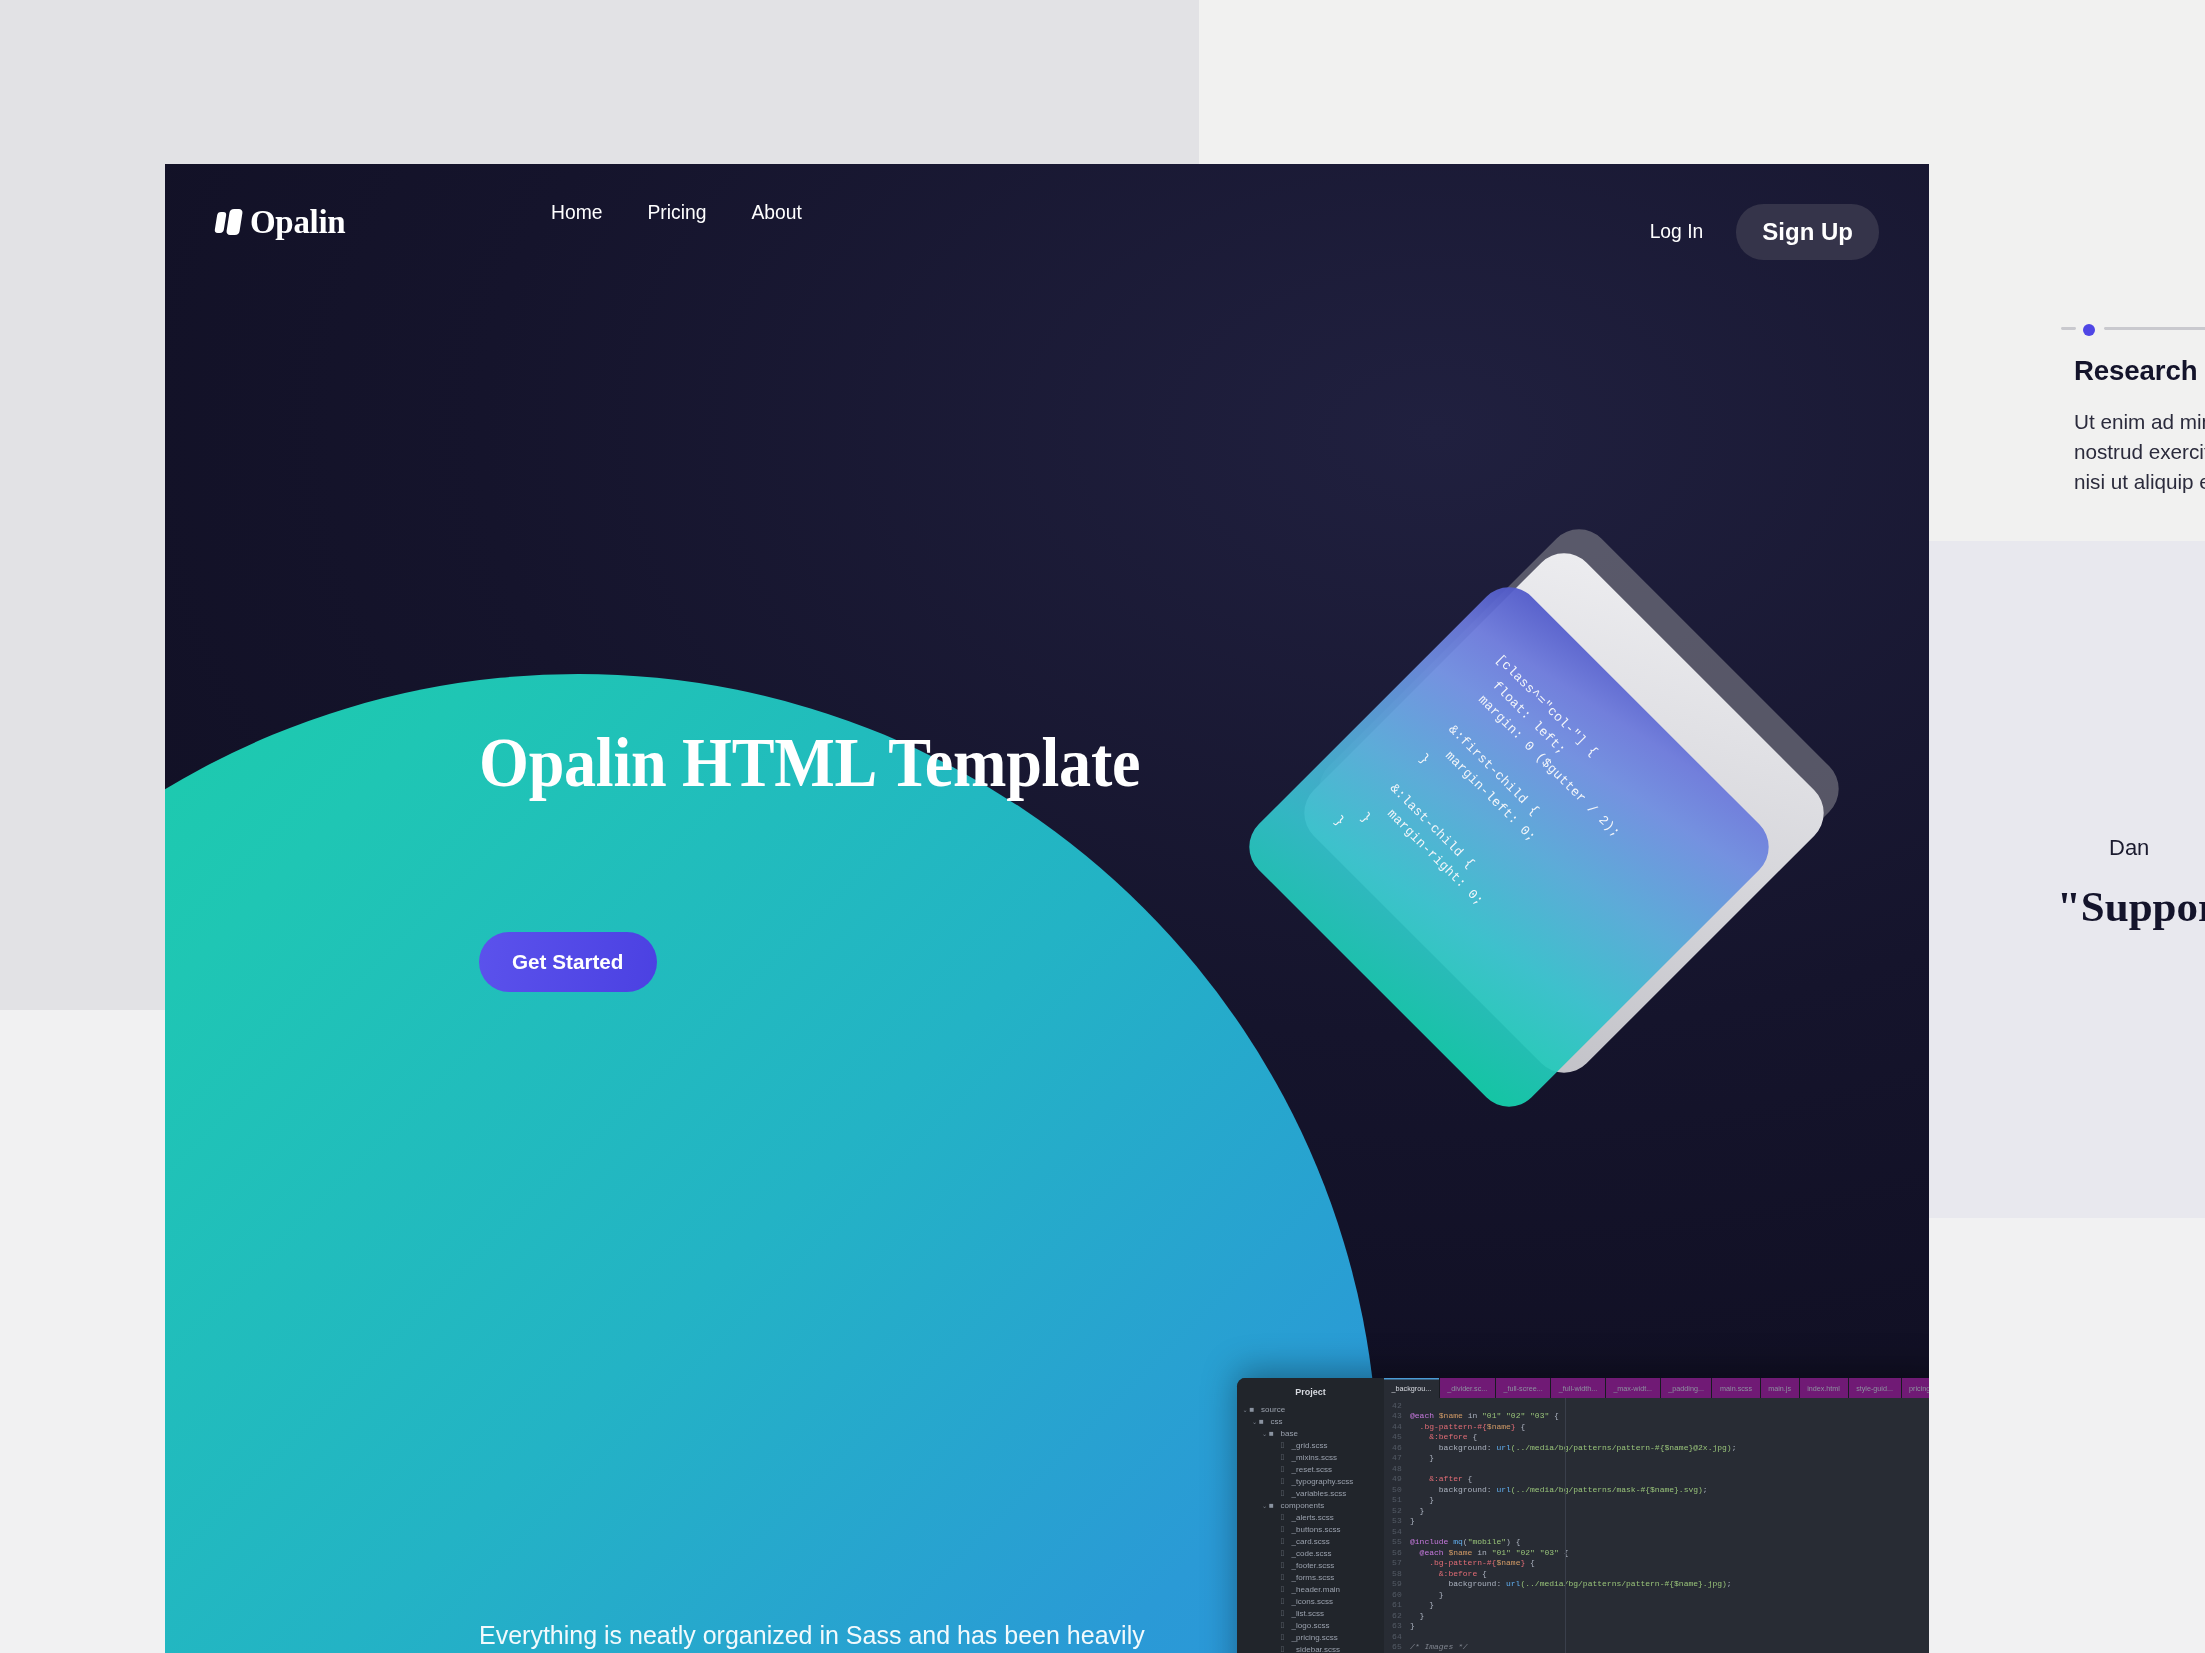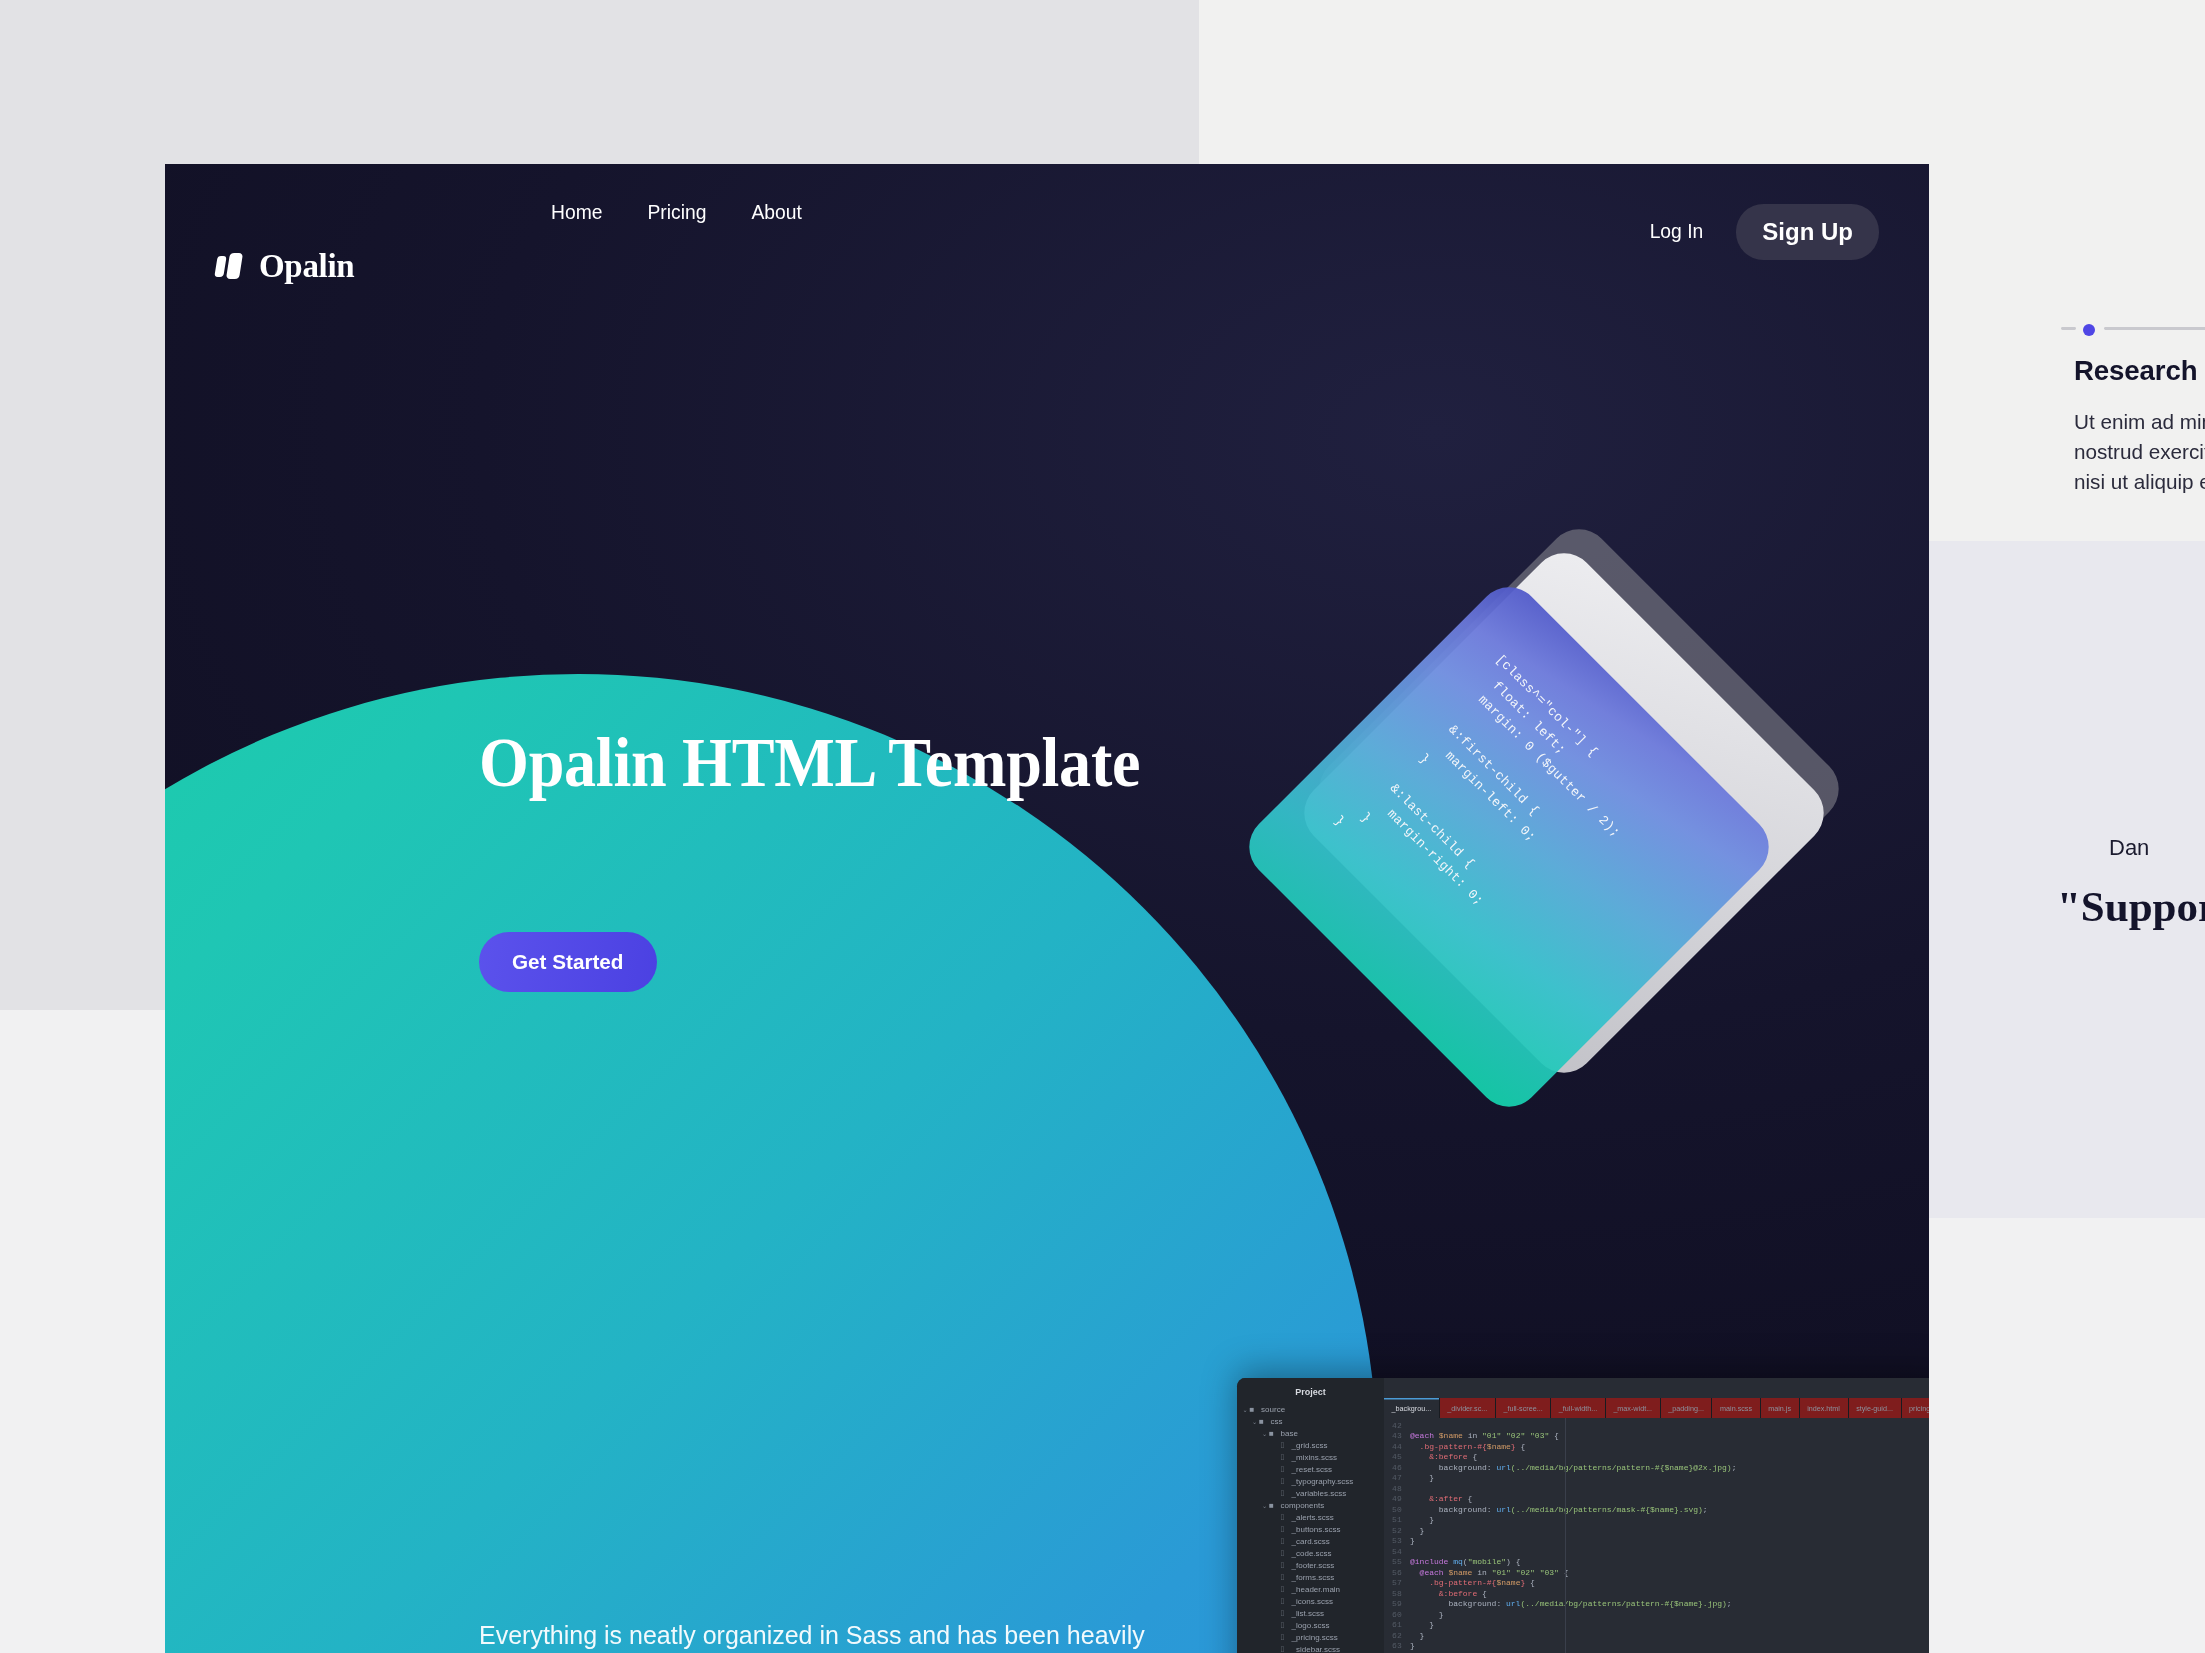--- a/index.html
+++ b/index.html
@@ -56,21 +56,21 @@
   .wave {
     position:absolute;
     left:-386px; top:510px;
     width:1599px; height:1599px;
     border-radius:50%;
     background:linear-gradient(135deg,#1ad1a5 0%,#1fc6b4 22%,#23b3c5 48%,#2a9ad6 72%,#2f8ee0 100%);
   }
 
   
   .nav { position:absolute; left:0; top:0; width:100%; height:131px; }
-  .logo-wrap { position:absolute; left:50px; top:40px; display:flex; align-items:center; gap:11px;margin-top:44px; }
+  .logo-wrap { position:absolute; left:50px; top:40px; display:flex; align-items:center; gap:2px; }
   .logo-mark { width:33px; height:33px; position:relative; }
   .logo-mark .bar { position:absolute; background:#fff; border-radius:3.4px; transform:skewX(-9deg); }
   .logo-mark .bar1 { left:1.4px;  top:6.2px;  width:9px; height:20.7px; }
   .logo-mark .bar2 { left:13px; top:3.4px;  width:13px; height:26px; border-radius:4.1px; }
   .logo-text {
     font-family:"Liberation Serif", serif;
     font-size:33px; font-weight:bold; color:#fff; letter-spacing:-0.3px;
   }
   .nav-links { position:absolute; left:386px; top:38px; display:flex; gap:45px; }
   .nav-links a { color:#fff; font-size:19.3px; text-decoration:none; }
@@ -148,21 +148,21 @@
   .tree .ind0 { padding-left:5.5px; }
   .tree .ind1 { padding-left:15px; }
   .tree .ind2 { padding-left:25px; }
   .tree .ind3 { padding-left:36px; }
   .chev { width:6.9px; display:inline-block; color:#7d8491; font-size:6.2px; }
   .ic { display:inline-block; width:8.3px; margin-right:3.4px; }
   .ic.folder { color:#8a93a0; }
   .ic.file { color:#7d8491; }
 
   .ed-main { position:absolute; left:147px; top:0; right:0; height:100%; }
-  .tabs { display:flex; height:20px; background:#7f1d1d;margin-top:20px; }
+  .tabs { display:flex; height:20px; background:#701a75; }
   .tab {
     font-size:7.2px; color:#8c939f; padding:0 7.6px;
     display:flex; align-items:center; white-space:nowrap;
     border-right:0.7px solid #181b20;
   }
   .tab.active { background:#282c34; color:#d7dae0; box-shadow:inset 0 1.4px 0 #4b9bd6; }
   .code-area { position:relative; padding-top:2.8px; font-family:"Liberation Mono", monospace; font-size:8px; line-height:10.5px; }
   .cline { display:flex; white-space:pre; }
   .lnum { width:26px; text-align:right; padding-right:8.3px; color:#545b66; flex:none; }
   .ctext { color:#abb2bf; }

